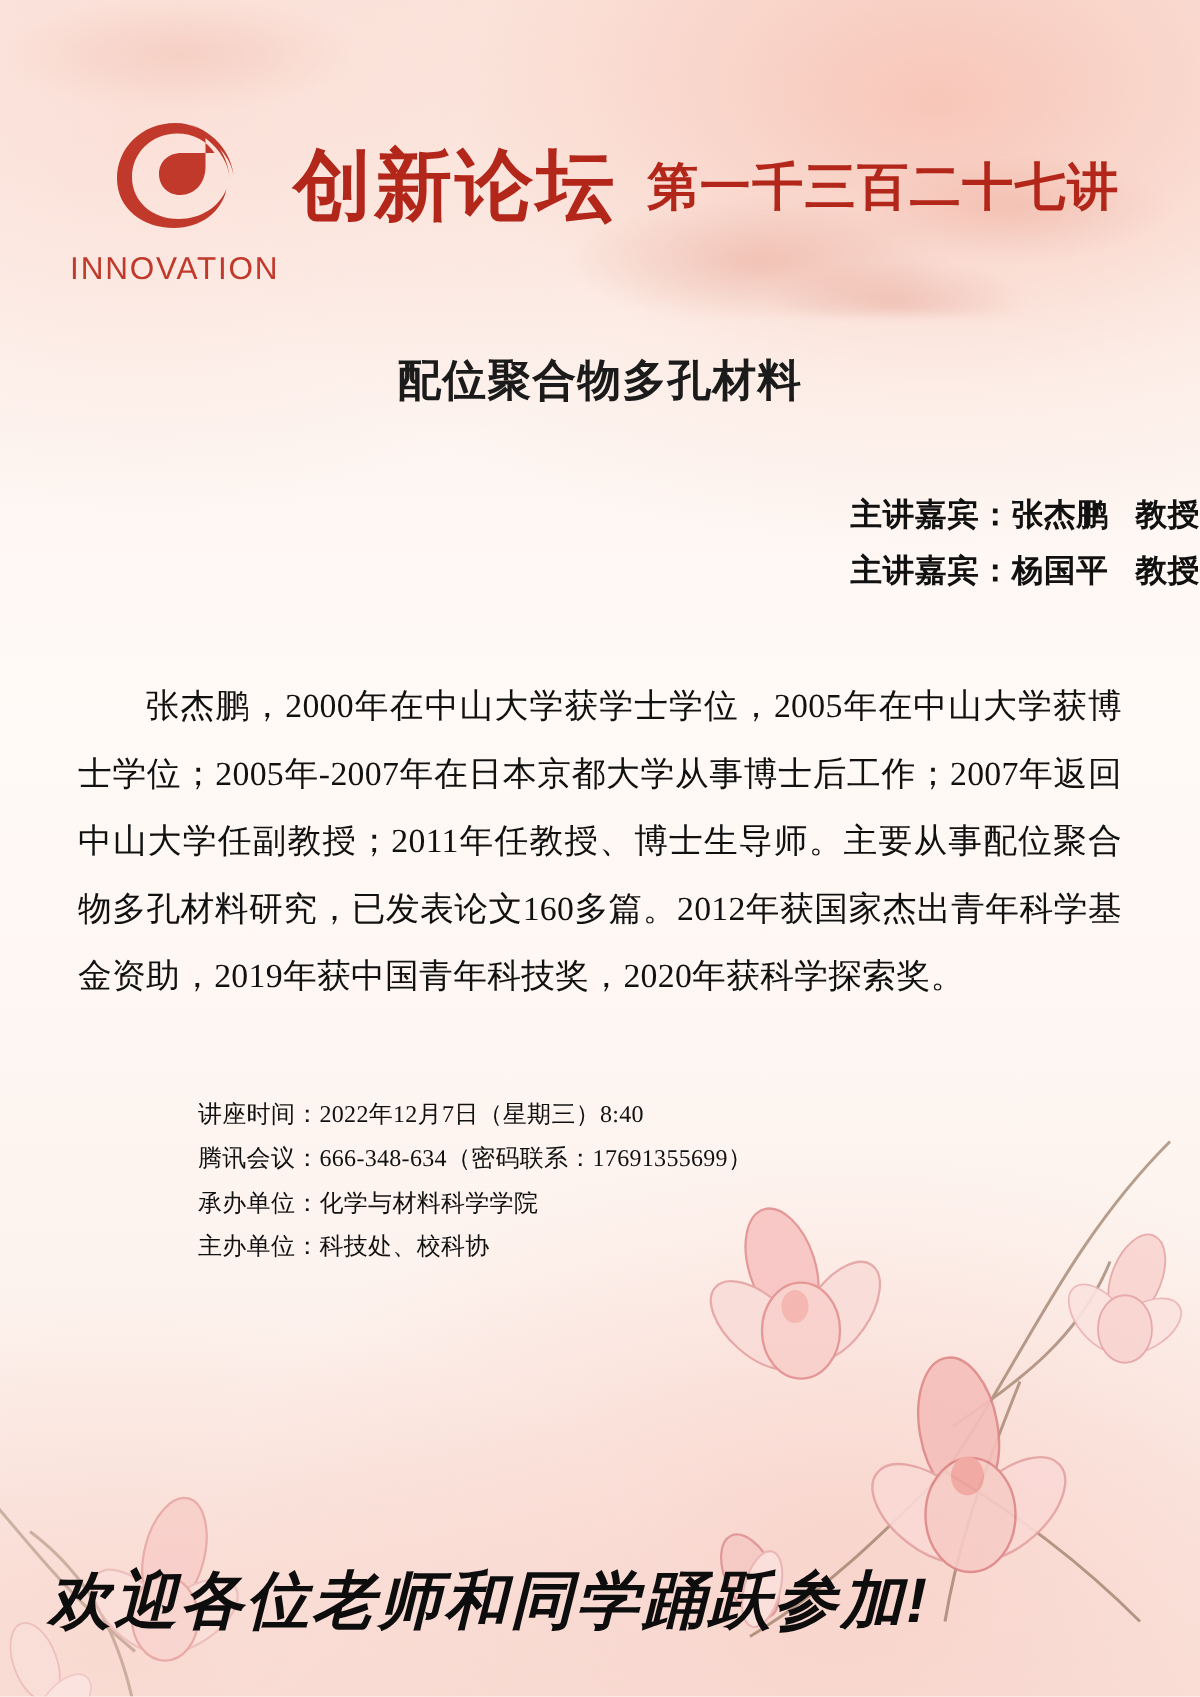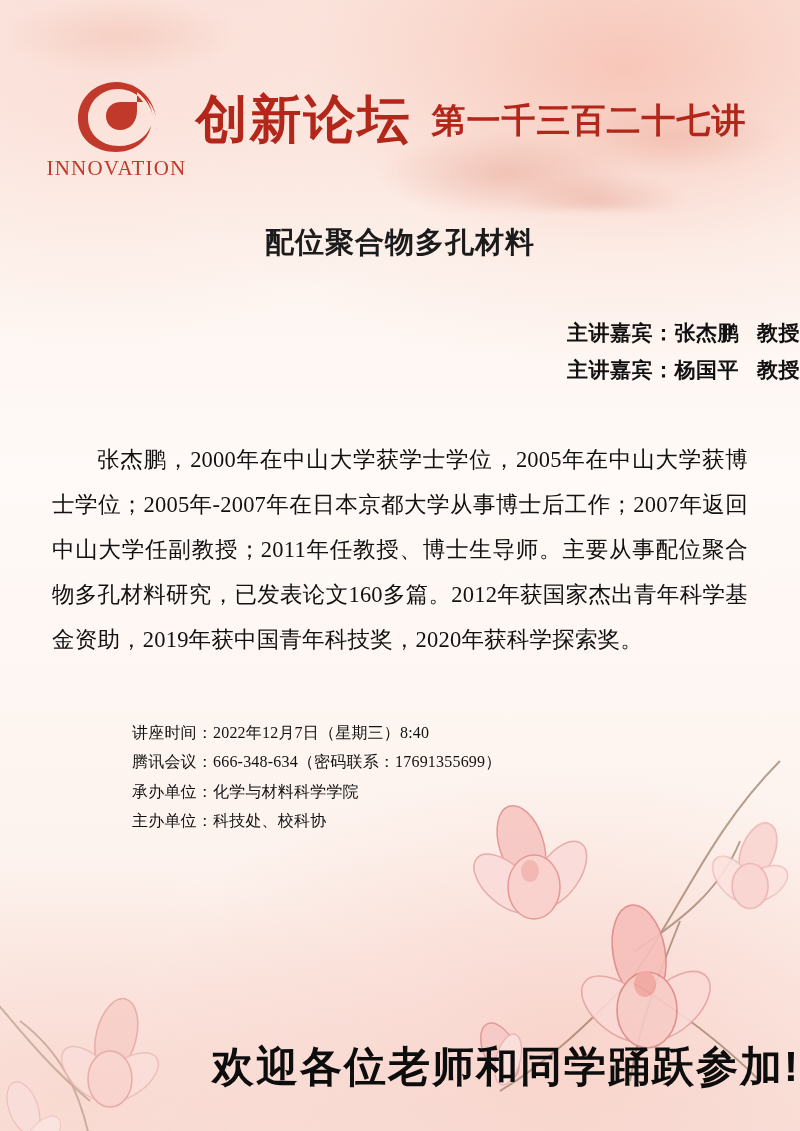--- a/index.html
+++ b/index.html
@@ -64,22 +64,22 @@
     flex-direction: column;
     align-items: center;
   }
   .logo-mark {
     position: relative;
     width: 86px;
     height: 78px;
   }
   .logo-mark svg { display: block; }
   .logo-word {
-    margin-top: 0;
-    font-family: Liberation Serif, serif;
+    margin-top: 12px;
+    font-family: Liberation Sans, sans-serif;
     font-size: 21px;
     letter-spacing: 1.2px;
     color: #c0392b;
     font-weight: 400;
   }
   .title-main {
     font-family: "Liberation Sans", "DejaVu Sans", sans-serif;
     font-size: 52px;
     font-weight: bold;
     color: #b3261a;
@@ -142,24 +142,25 @@
     color: #111;
     line-height: 1.85;
     letter-spacing: 0.2px;
   }
 
   
   .slogan {
     position: absolute;
     left: 0; right: 0;
     bottom: 36px;
-    text-align: right;
+    text-align: left;
     font-family: "Liberation Sans", "DejaVu Sans", sans-serif;
     font-size: 42px;
     font-weight: bold;
+    font-style: italic;
     color: #0d0d0d;
     letter-spacing: 2px;
     padding-left: 32px;
   }
 
   
   .flowers {
     position: absolute;
     right: -10px;
     bottom: -20px;

